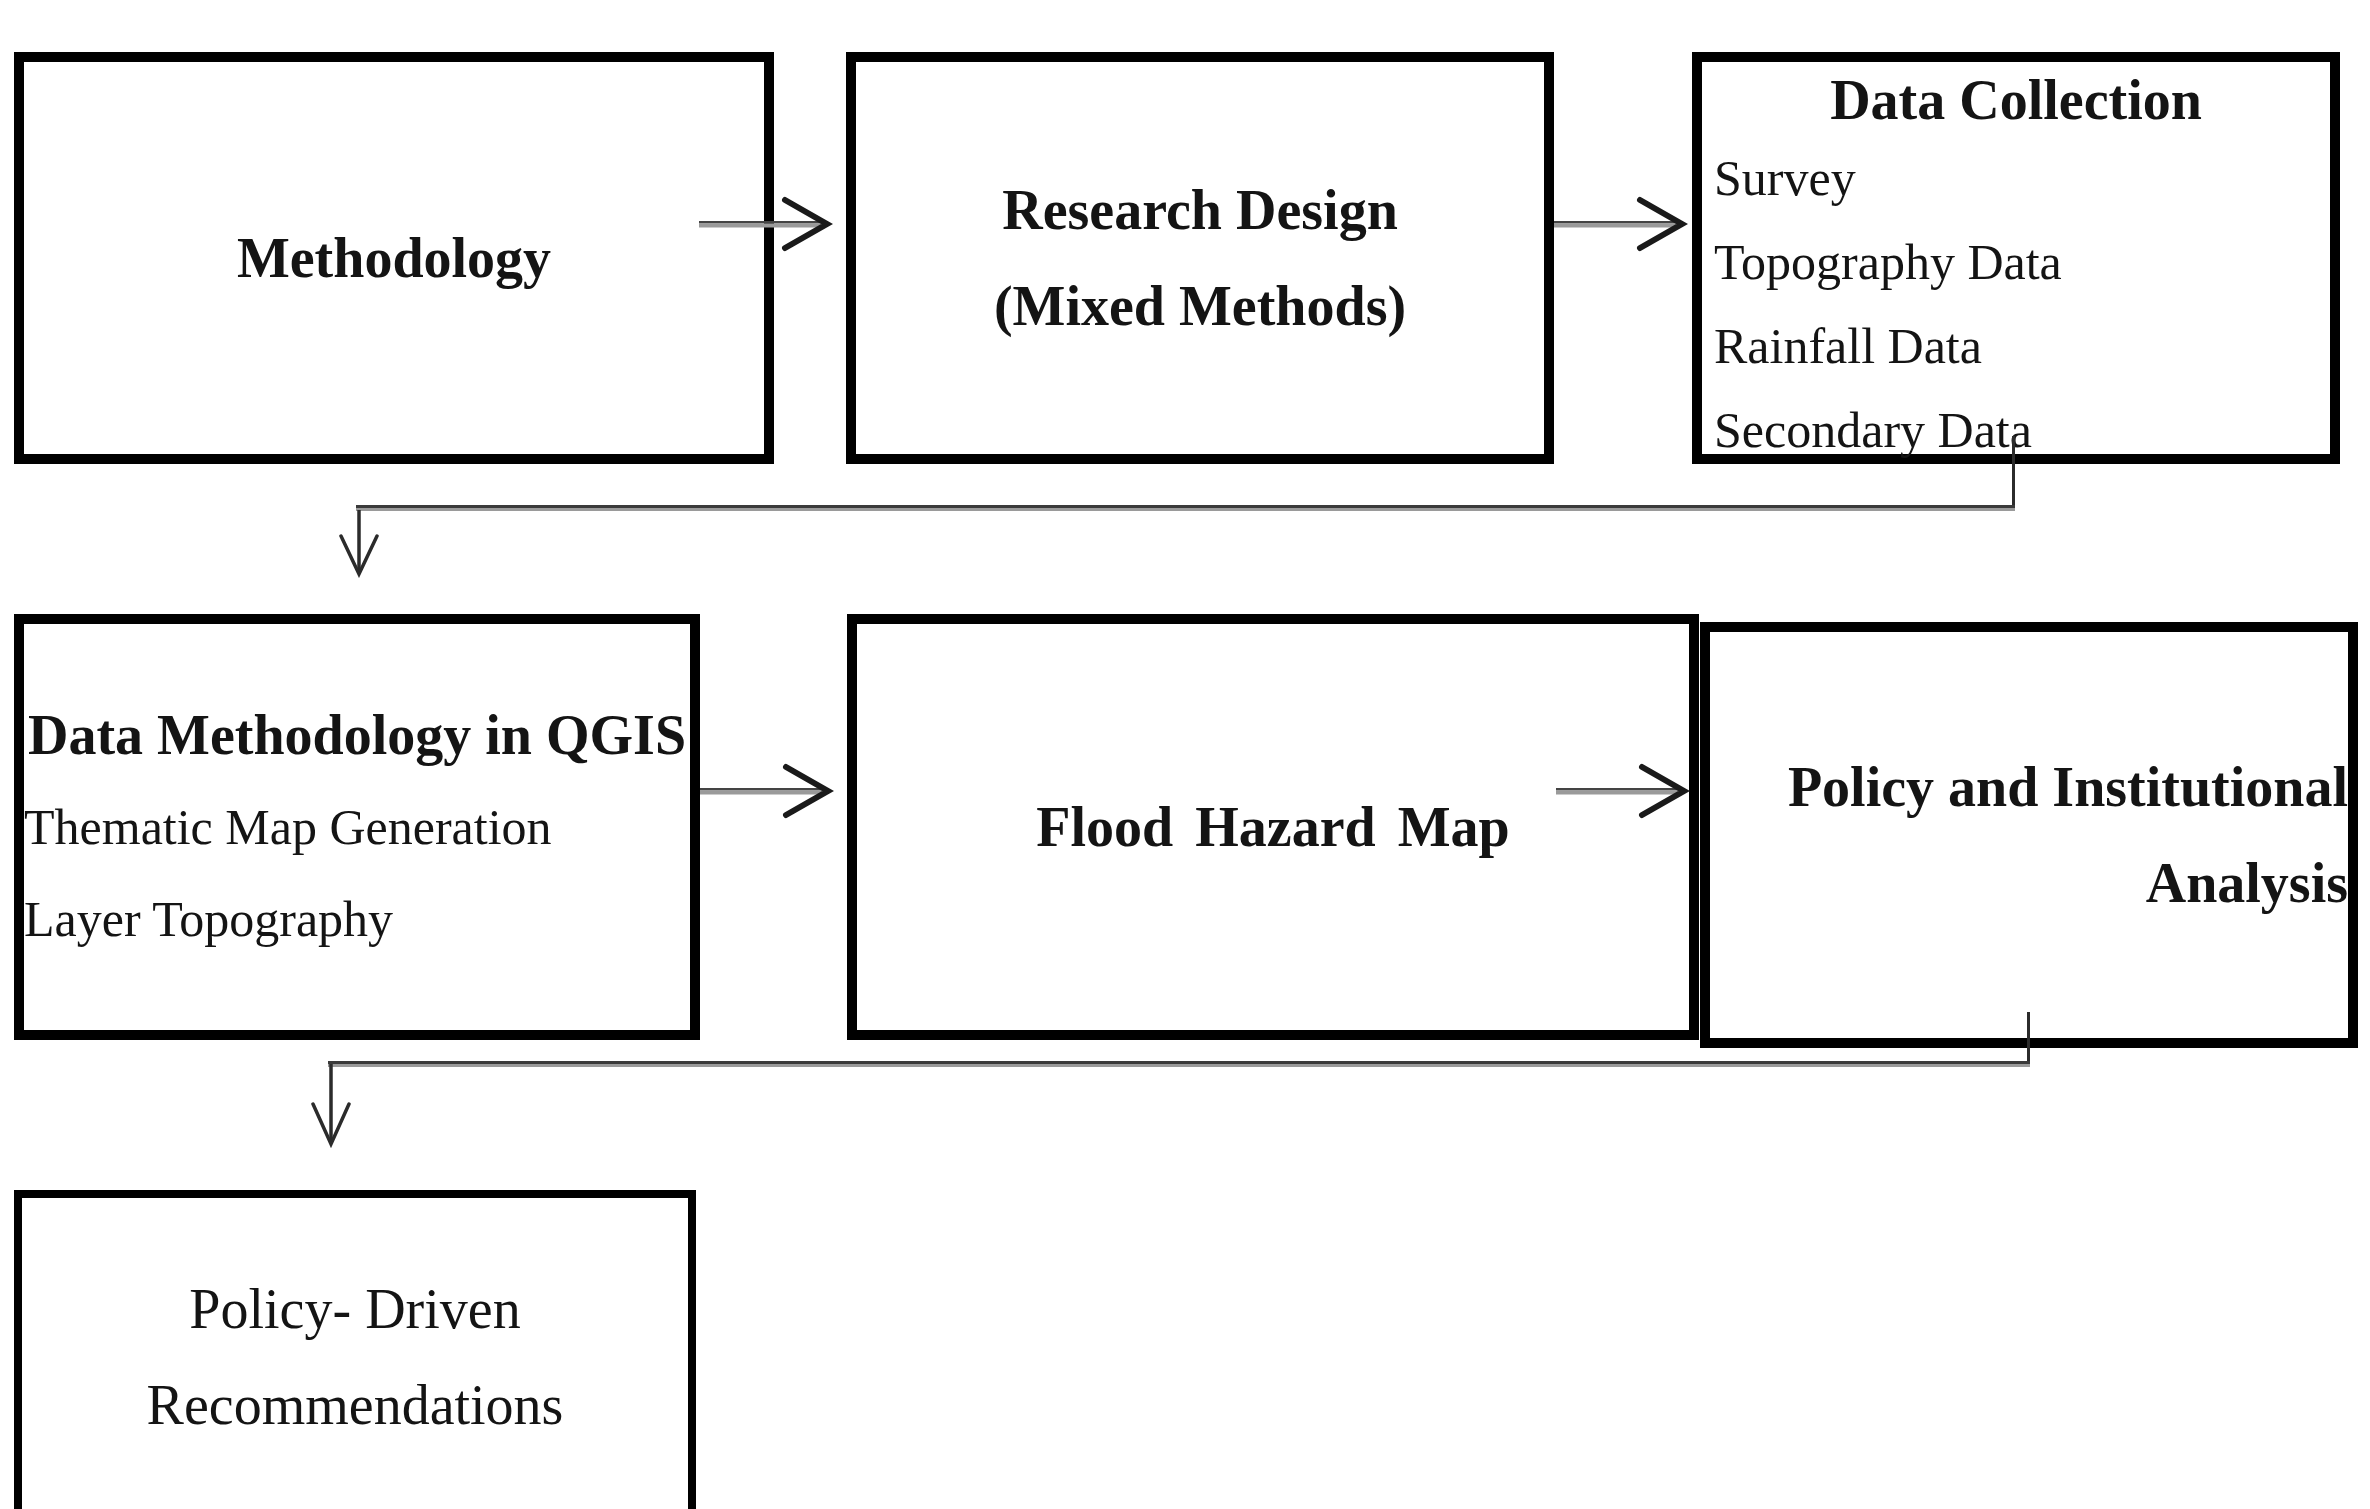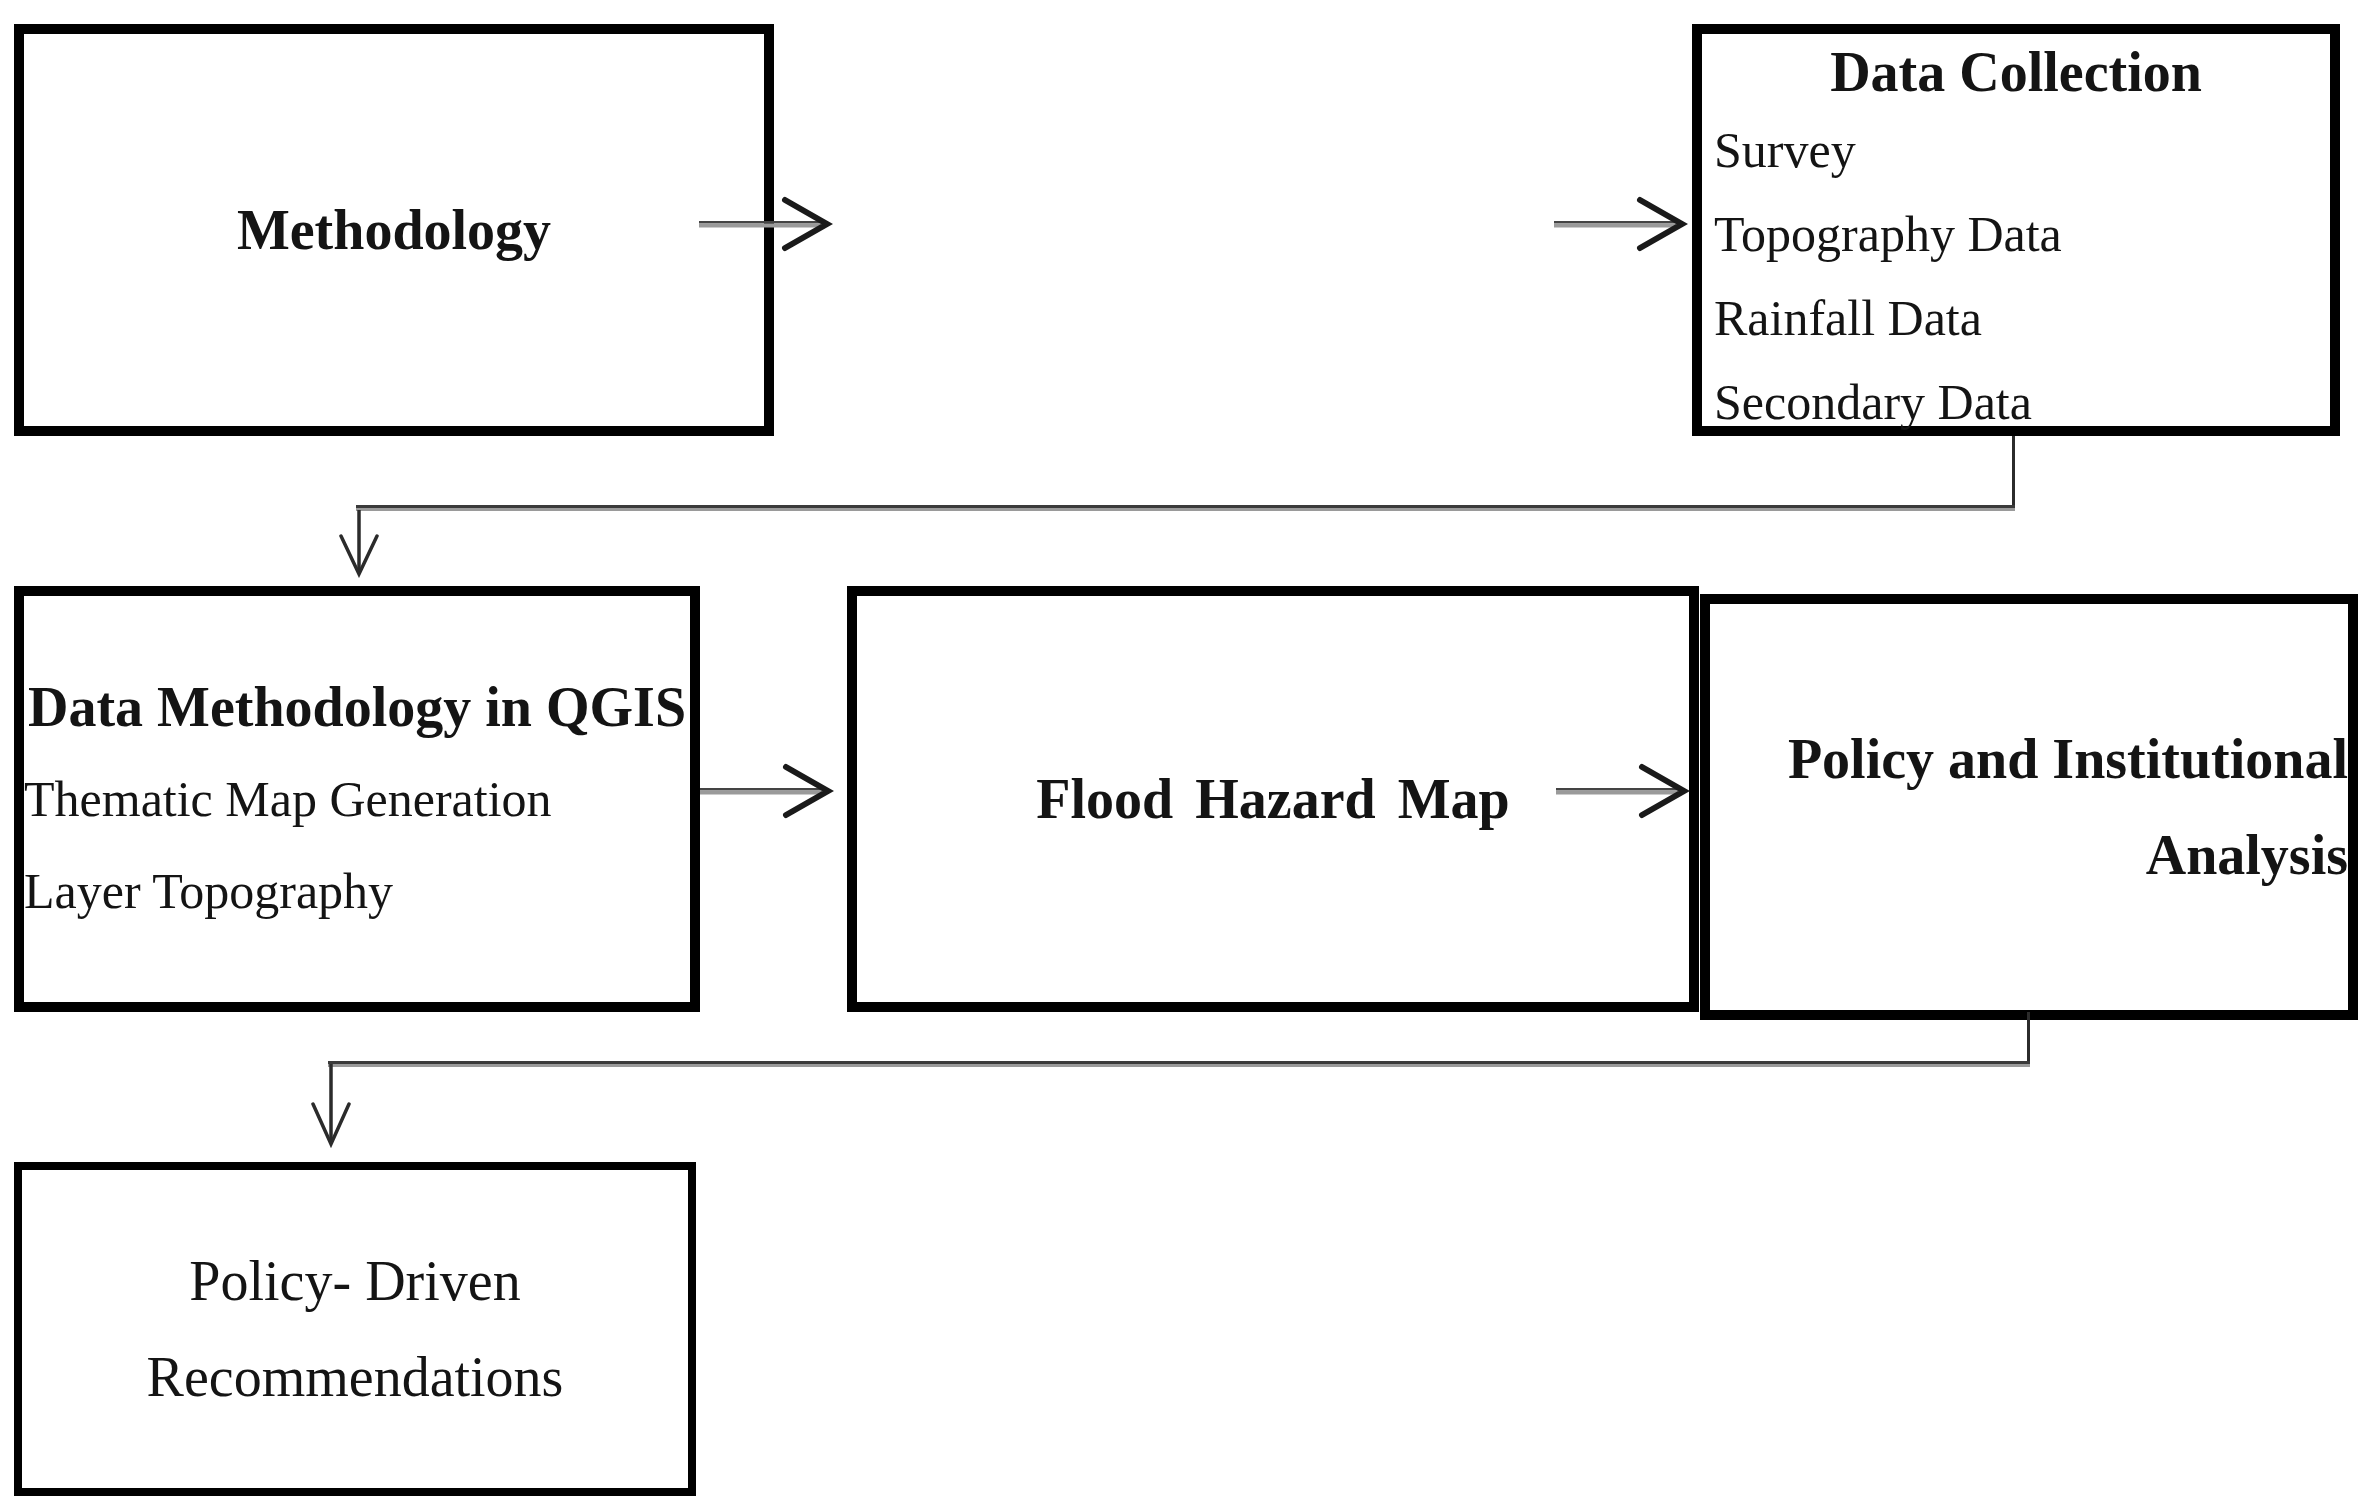--- a/index.html
+++ b/index.html
@@ -12,20 +12,21 @@
     color: #141414;
     overflow: hidden;
   }
   .box {
     position: absolute;
     box-sizing: border-box;
     border: 10px solid #000000;
     background: #ffffff;
     display: flex;
     flex-direction: column;
+    margin-top: 28px;
   }
   .center { align-items: center; justify-content: center; text-align: center; }
   .hdr { font-weight: bold; font-size: 56px; }
   .item { font-weight: normal; font-size: 50px; }
 
   
   #box-methodology { left: 14px;  top: 24px; width: 760px; height: 412px; }
   #box-research    { left: 846px; top: 24px; width: 708px; height: 412px; }
   #box-research .hdr { line-height: 96px; }
   #box-collection  { left: 1692px; top: 24px; width: 648px; height: 412px; padding-top: 2px; }
@@ -75,20 +76,24 @@
   <div class="box center" id="box-methodology">
     <div class="hdr">Methodology</div>
   </div>
 
   <svg class="arrow-right" id="arrow-a" viewBox="0 0 134 60">
     <rect x="0" y="27" width="122" height="2.5" fill="#444444"></rect>
     <rect x="0" y="29.5" width="122" height="4" fill="#9a9a9a"></rect>
     <polyline points="86,6 128,30 86,54" fill="none" stroke="#1a1a1a" stroke-width="6" stroke-linecap="round"></polyline>
   </svg>
 
+  <div class="box center" id="box-research">
+    <div class="hdr">Research Design</div>
+    <div class="hdr">(Mixed Methods)</div>
+  </div>
 
   <svg class="arrow-right" id="arrow-b" viewBox="0 0 134 60">
     <rect x="0" y="27" width="122" height="2.5" fill="#444444"></rect>
     <rect x="0" y="29.5" width="122" height="4" fill="#9a9a9a"></rect>
     <polyline points="86,6 128,30 86,54" fill="none" stroke="#1a1a1a" stroke-width="6" stroke-linecap="round"></polyline>
   </svg>
 
   <div class="box" id="box-collection">
     <div class="hdr dc-title">Data Collection</div>
     <div class="item">Survey</div>

